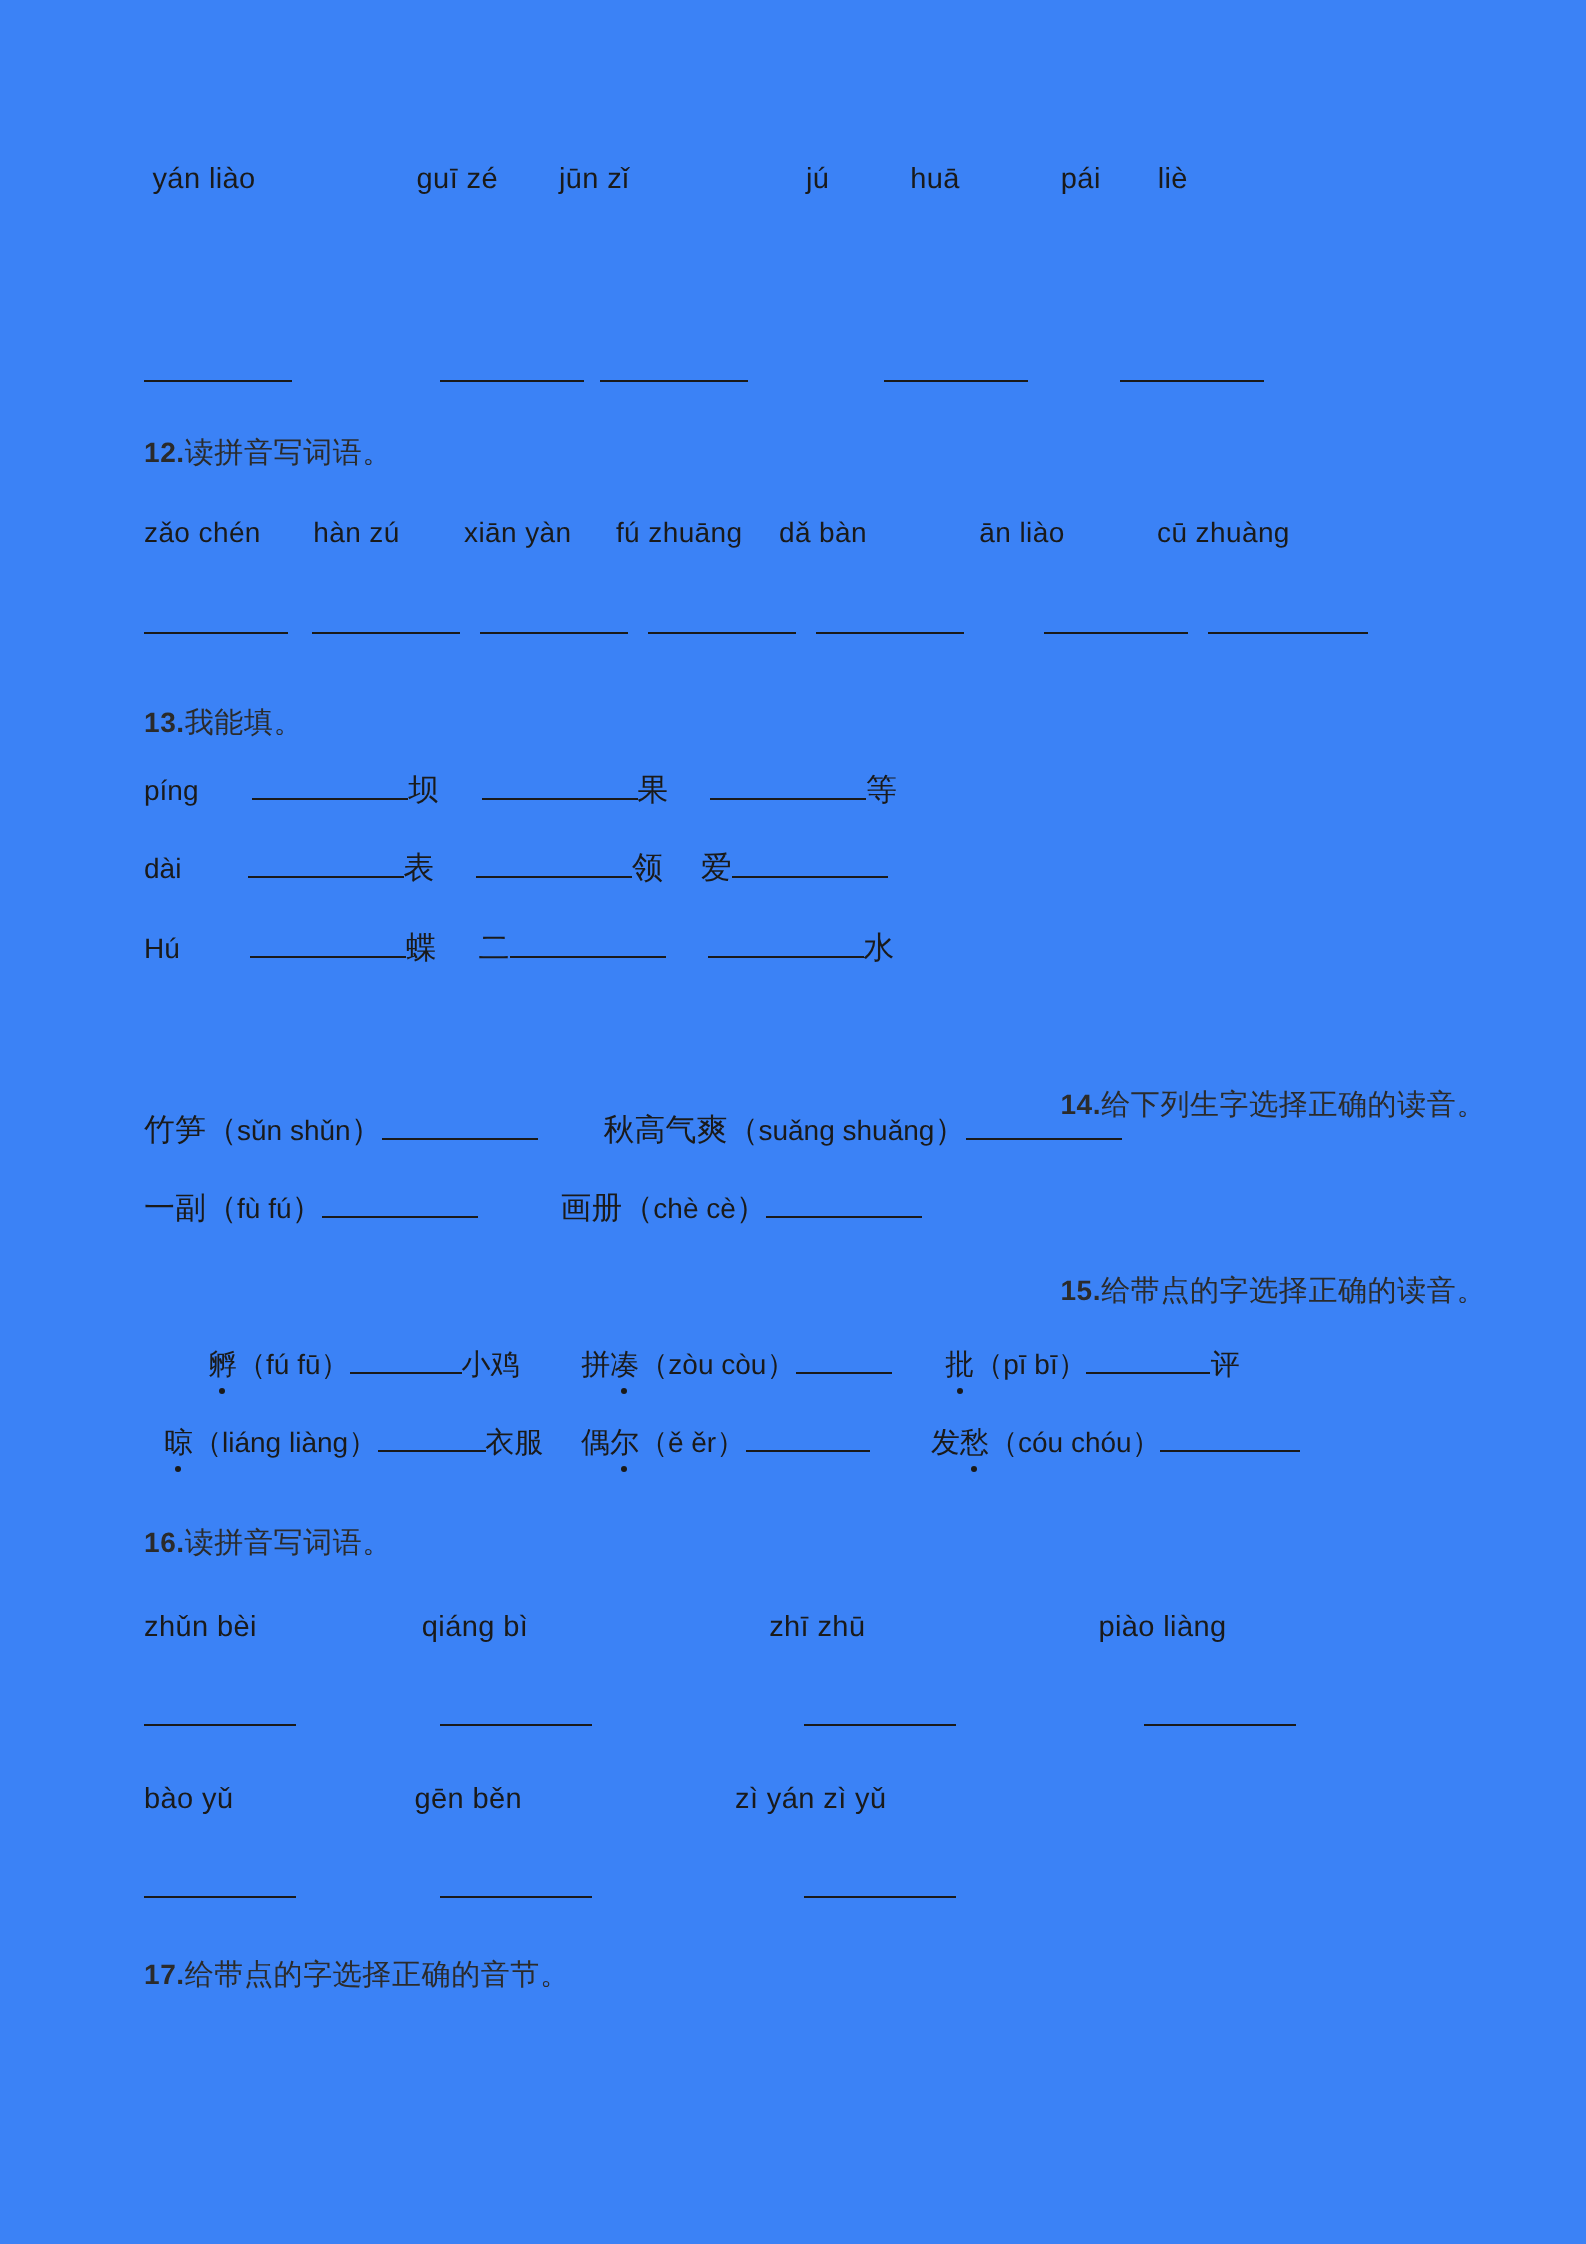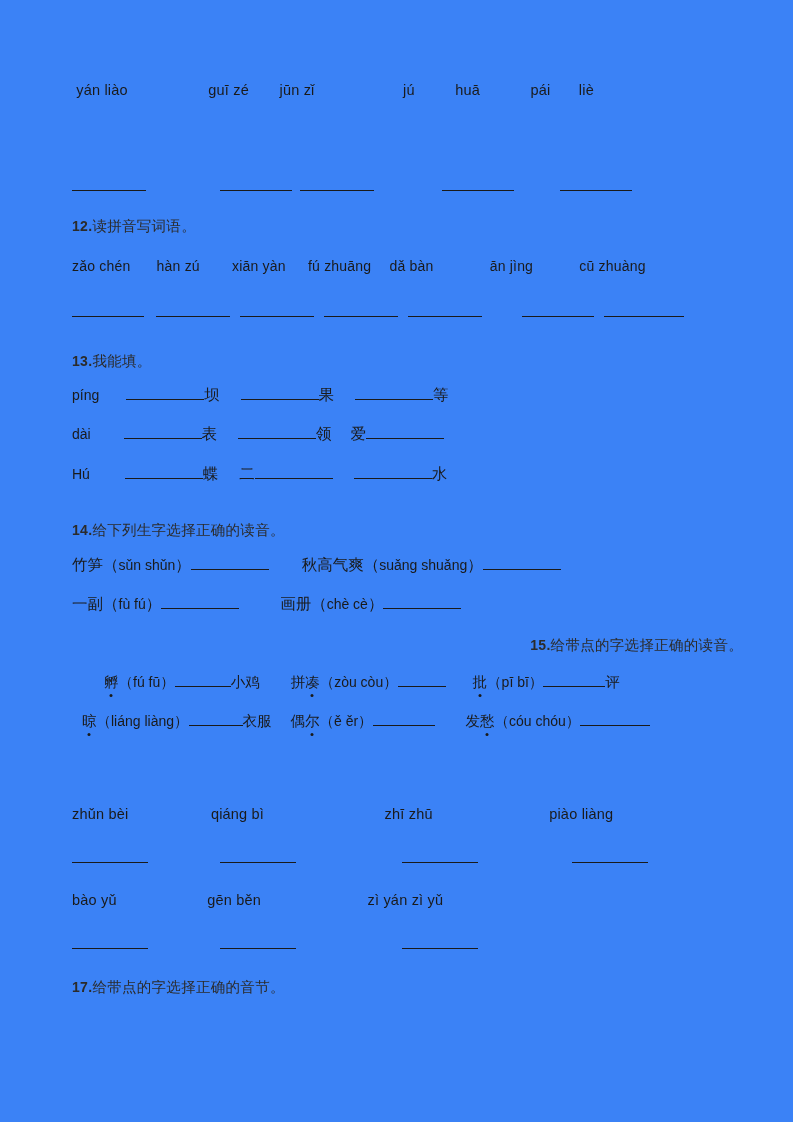--- a/index.html
+++ b/index.html
@@ -131,21 +131,21 @@
     <span>zǎo chén</span>
     <span class="sp" style="width:18px;"></span>
     <span>hàn zú</span>
     <span class="sp" style="width:24px;"></span>
     <span>xiān yàn</span>
     <span class="sp" style="width:14px;"></span>
     <span>fú zhuāng</span>
     <span class="sp" style="width:10px;"></span>
     <span>dǎ bàn</span>
     <span class="sp" style="width:48px;"></span>
-    <span>ān jìng</span>
+    <span>ān liào</span>
     <span class="sp" style="width:38px;"></span>
     <span>cū zhuàng</span>
   </div>
 
   <div class="standalone-blanks" style="top:316px;">
     <span class="bl" style="left:0px;   width:72px;"></span>
     <span class="bl" style="left:84px;  width:74px;"></span>
     <span class="bl" style="left:168px; width:74px;"></span>
     <span class="bl" style="left:252px; width:74px;"></span>
     <span class="bl" style="left:336px; width:74px;"></span>
@@ -180,21 +180,21 @@
   <div class="row" style="top:463px;">
     <span class="py-inline">Hú</span>
     <span class="sp" style="width:26px;"></span>
     <span class="blank blank-std"></span><span class="cn">蝶</span>
     <span class="sp" style="width:12px;"></span>
     <span class="cn">二</span><span class="blank blank-std"></span>
     <span class="sp" style="width:12px;"></span>
     <span class="blank blank-std"></span><span class="cn">水</span>
   </div>
 
-  <div class="row qhead" style="top:521px;">
+  <div class="row qhead" style="top:543px;text-align:right;">
     <span class="qnum">14.</span><span>给下列生字选择正确的读音。</span>
   </div>
 
   <div class="row" style="top:554px;">
     <span class="cn">竹笋</span><span class="cn">（</span><span class="py-inline">sǔn   shǔn</span><span class="cn">）</span><span class="blank blank-std"></span>
     <span class="sp" style="width:24px;"></span>
     <span class="cn">秋高气爽</span><span class="cn">（</span><span class="py-inline">suǎng   shuǎng</span><span class="cn">）</span><span class="blank blank-std"></span>
   </div>
 
   <div class="row" style="top:593px;">
@@ -216,20 +216,23 @@
   </div>
 
   <div class="row" style="top:710px;margin-left:10px;">
     <span class="cn-sm dotchar">晾</span><span class="cn-sm">（</span><span class="py-inline">liáng   liàng</span><span class="cn-sm">）</span><span class="blank" style="width:54px;"></span><span class="cn-sm">衣服</span>
     <span class="sp" style="width:10px;"></span>
     <span class="cn-sm">偶</span><span class="cn-sm dotchar">尔</span><span class="cn-sm">（</span><span class="py-inline">ě   ěr</span><span class="cn-sm">）</span><span class="blank" style="width:62px;"></span>
     <span class="sp" style="width:22px;"></span>
     <span class="cn-sm">发</span><span class="cn-sm dotchar">愁</span><span class="cn-sm">（</span><span class="py-inline">cóu chóu</span><span class="cn-sm">）</span><span class="blank" style="width:70px;"></span>
   </div>
 
+  <div class="row qhead" style="top:762px;">
+    <span class="qnum">16.</span><span>读拼音写词语。</span>
+  </div>
 
   <div class="row pinyin" style="top:806px;">
     <span>zhǔn bèi</span>
     <span class="sp" style="width:74px;"></span>
     <span>qiáng bì</span>
     <span class="sp" style="width:112px;"></span>
     <span>zhī zhū</span>
     <span class="sp" style="width:108px;"></span>
     <span>piào liàng</span>
   </div>

